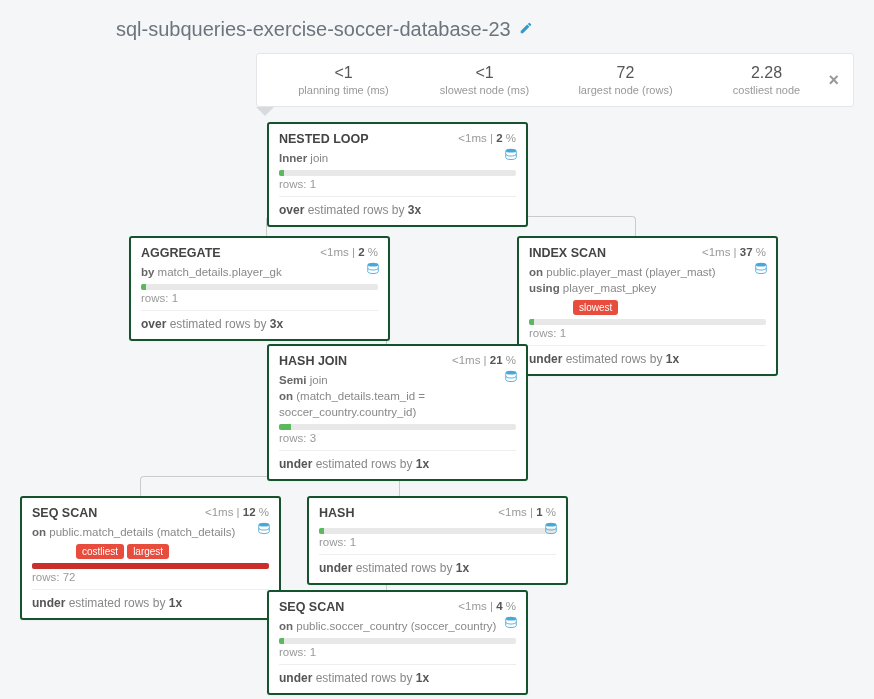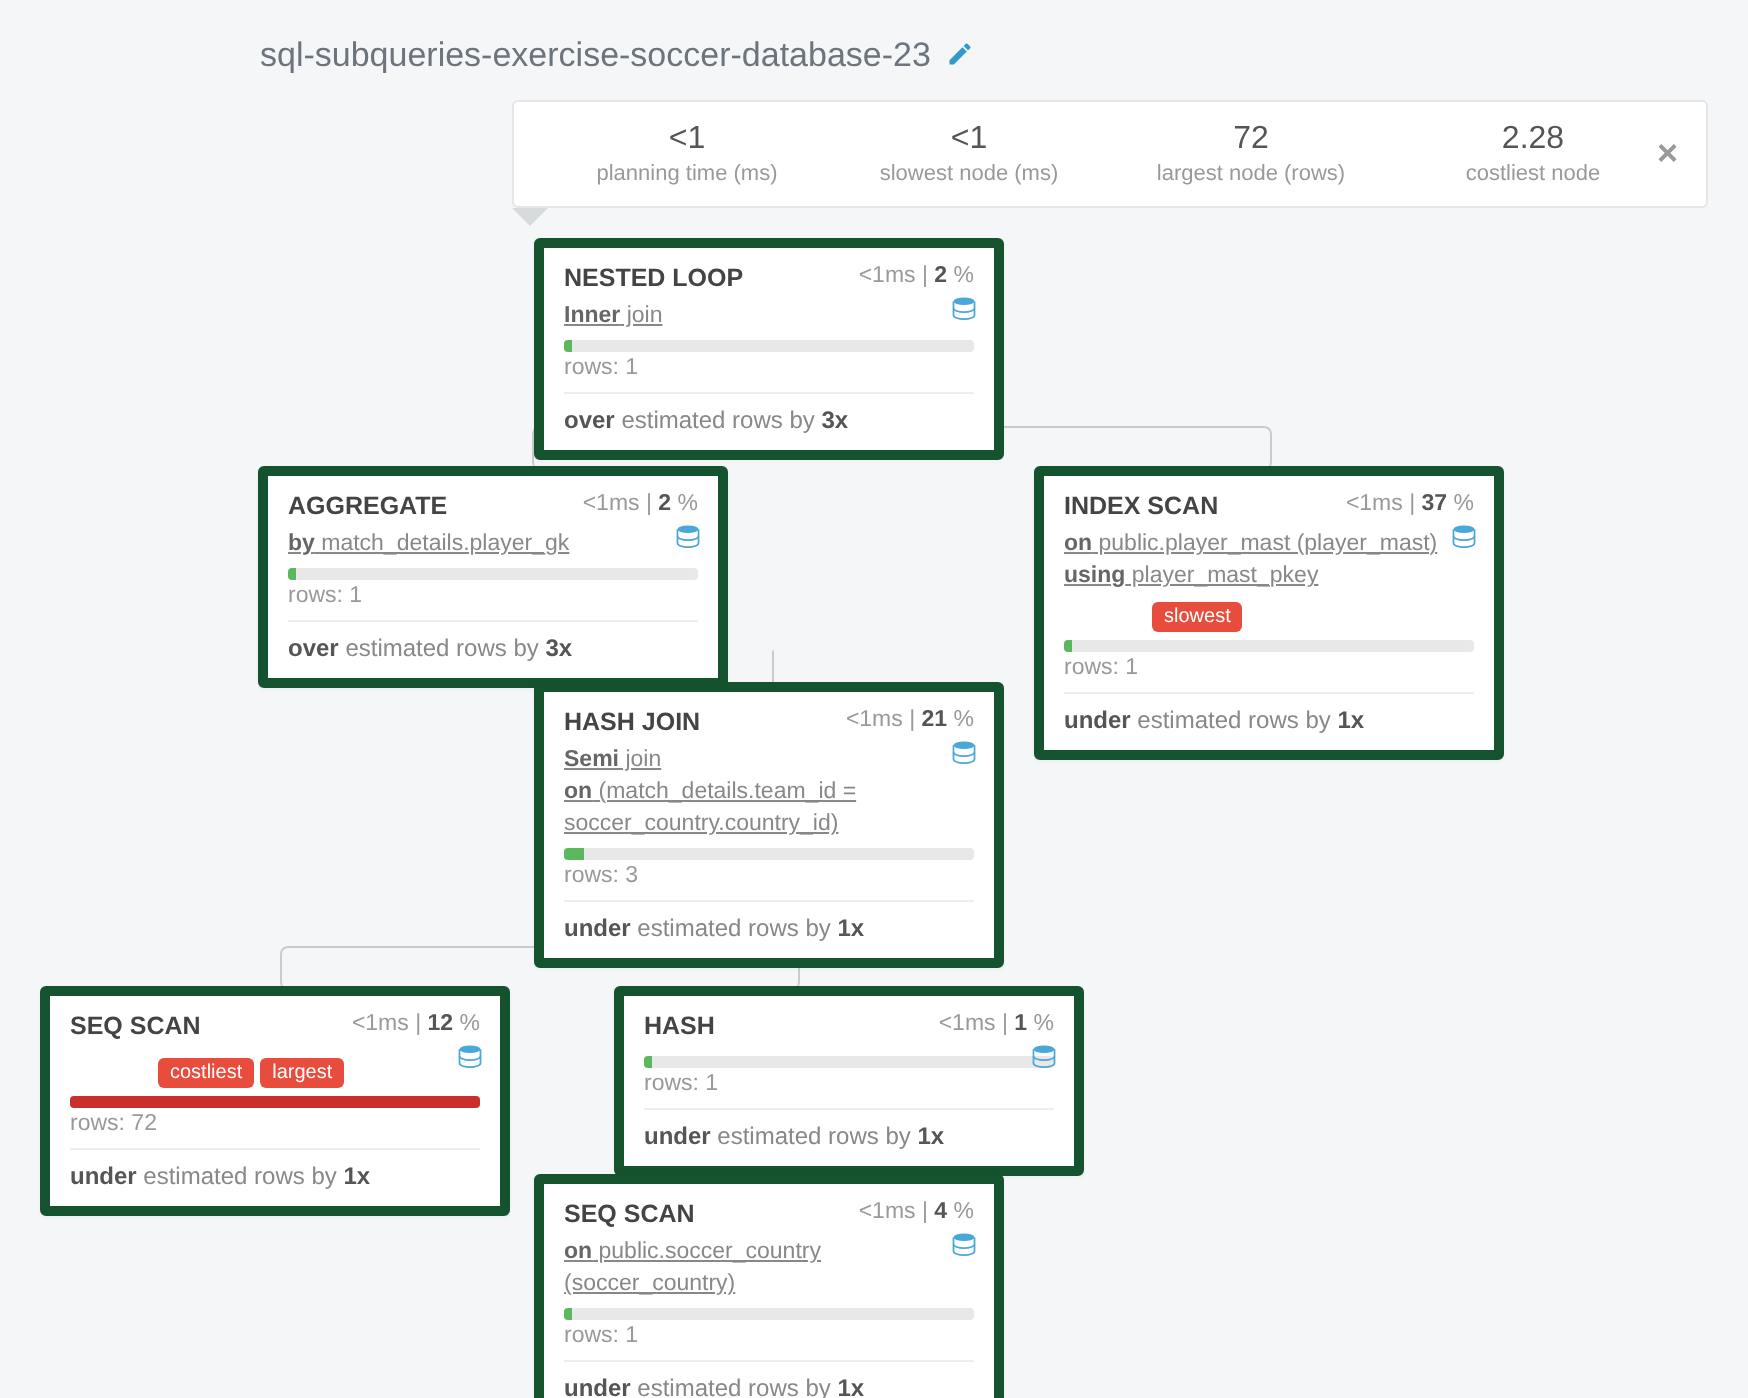--- a/index.html
+++ b/index.html
@@ -1,35 +1,35 @@
 <!DOCTYPE html>
 <html><head>
 <meta charset="utf-8">
 <style>
 * { box-sizing: border-box; margin: 0; padding: 0; }
 body { font-family: -apple-system, BlinkMacSystemFont, "Segoe UI", Helvetica, Arial, sans-serif; background: #f5f6f7; font-size: 13px; color: #555; width: 874px; }
 .page { padding: 18px 20px; position: relative; }
 .title-row { display: flex; align-items: center; gap: 8px; margin-bottom: 12px; padding-left: 96px; }
-.title { color: #6c757d; font-size: 17px; font-weight: 400; margin-left: 14px; }
+.title { color: #6c757d; font-size: 20px; font-weight: 400; }
 .edit-icon { color: #3399cc; cursor: pointer; }
 .stats-bar { background: #fff; border: 1px solid #e4e6e9; border-radius: 3px; display: flex; align-items: center; padding: 10px 16px; position: relative; margin-left: 236px; margin-right: 0; }
 .stat { flex: 1; text-align: center; }
 .stat-val { font-size: 16px; color: #555; }
 .stat-lbl { font-size: 11px; color: #999; margin-top: 2px; }
 .close { position: absolute; right: 14px; top: 50%; transform: translateY(-50%); color: #999; font-size: 18px; cursor: pointer; font-weight: bold; }
 .pointer { width: 0; height: 0; border-left: 9px solid transparent; border-right: 9px solid transparent; border-top: 9px solid #d8dbde; margin: 0 auto; }
 
 .tree-area { position: relative; height: 580px; }
-.node { position: absolute; background: #fff; border: 5px solid #14532d; border-radius: 3px; width: 235px; font-size: 12px; box-shadow: 0 1px 2px rgba(0,0,0,0.03); }
+.node { position: absolute; background: #fff; border: 2px solid #14532d; border-radius: 3px; width: 261px; font-size: 12px; box-shadow: 0 1px 2px rgba(0,0,0,0.03); }
 .node-header { display: flex; justify-content: space-between; padding: 8px 10px 2px 10px; }
 .node-title { font-weight: 700; color: #444; font-size: 12.5px; }
 .node-timing { color: #999; font-size: 11.5px; }
 .node-timing b { color: #555; }
 .node-body { padding: 2px 10px 8px 10px; position: relative; }
-.node-desc { color: #888; font-size: 11.5px; line-height: 1.4; margin-bottom: 4px; padding-right: 18px; text-decoration: underline; }
+.node-desc { color: #888; font-size: 11.5px; line-height: 1.4; margin-bottom: 4px; padding-right: 18px; }
 .node-desc b { color: #666; font-weight: 600; }
 .db-icon { position: absolute; right: 8px; top: 0px; width: 14px; height: 14px; }
 .db-icon svg { width: 14px; height: 14px; }
 .badges { margin: 4px 0; padding-left: 44px; }
 .badge { display: inline-block; background: #e74c3c; color: #fff; font-size: 10px; padding: 2px 6px; border-radius: 3px; margin-right: 3px; font-weight: 500; }
 .bar { height: 6px; background: #e8e8e8; border-radius: 2px; overflow: hidden; margin: 4px 0 2px 0; }
 .bar-fill { height: 100%; }
 .bar-green { background: #5cb85c; }
 .bar-red { background: #c9302c; }
 .rows-line { font-size: 11.5px; color: #999; border-bottom: 1px solid #eee; padding-bottom: 6px; margin-bottom: 6px; }
@@ -164,20 +164,21 @@
       <div class="node-header">
         <span class="node-title">SEQ SCAN</span>
         <span class="node-timing"><span>&lt;1ms</span> | <b><span>12</span></b> %</span>
       </div>
       <div class="node-body">
         <div class="db-icon"><svg viewBox="0 0 16 16" fill="#4aa8d8">
               <ellipse cx="8" cy="3" rx="6" ry="2.2"></ellipse>
               <path d="M2 3v4c0 1.2 2.7 2.2 6 2.2s6-1 6-2.2V3" fill="none" stroke="#4aa8d8" stroke-width="1"></path>
               <path d="M2 7v4c0 1.2 2.7 2.2 6 2.2s6-1 6-2.2V7" fill="none" stroke="#4aa8d8" stroke-width="1"></path>
             </svg></div>
+        <div class="node-desc"><b>on</b><span> public.match_details (match_details)</span></div>
         <div class="badges"><span class="badge">costliest</span><span class="badge">largest</span></div>
         <div class="bar">
             <div class="bar-fill bar-red" style="width:100%"></div>
           </div>
         <div class="rows-line">rows: <span>72</span></div>
         <div class="est-line"><b>under</b><span> estimated rows by </span><b>1x</b></div>
       </div>
     </div>
 
     <div class="node" style="left:247px; top:380px;margin-left:40px;">

